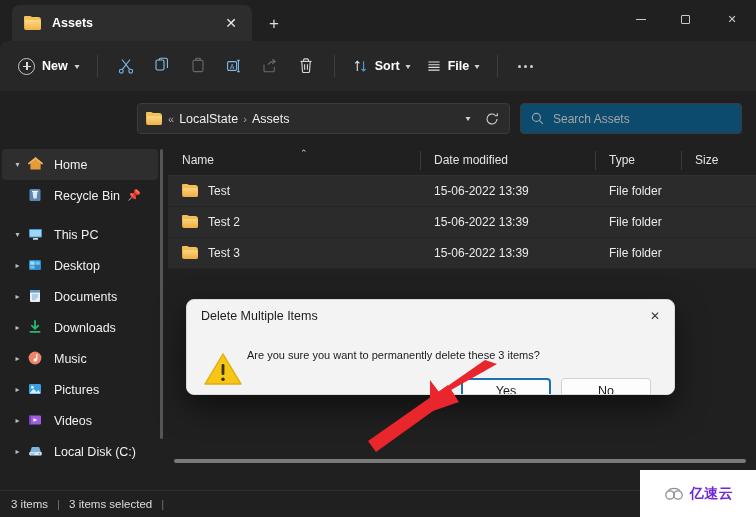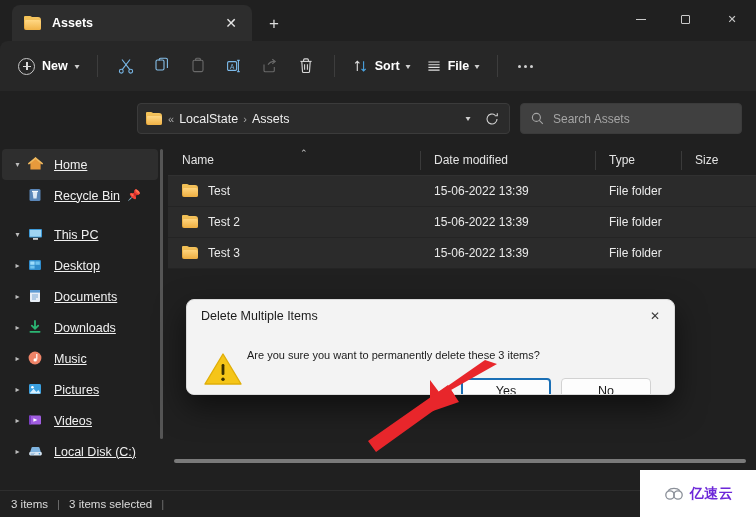--- a/index.html
+++ b/index.html
@@ -163,21 +163,21 @@
   }
   .crumbsep { color: #a8a8a8; font-size: 11px; margin: 0 5px; }
   .crumb { font-size: 12.5px; color: #eeeeee; }
   .addr-spacer { flex: 1 1 auto; }
   .addr-chev { width: 22px; height: 24px; display:flex; align-items:center; justify-content:center; color:#cdcdcd; font-size:8px; transform:scaleX(1.25); }
   .addr-refresh { width: 26px; height: 24px; display:flex; align-items:center; justify-content:center; color:#d2d2d2; }
 
   .searchbox {
     position: absolute; left: 520px; top: 103px;
     width: 222px; height: 31px;
-    background: #404040; border: 1px solid #3b3b3b;
+    background: #0c4a6e; border: 1px solid #3b3b3b;
     border-radius: 4px;
     display: flex; align-items: center; gap: 9px;
     padding: 0 10px;
   }
   .searchbox .ph { font-size: 12px; color: #a5a5a5; }
 
   
   .sidebar {
     position: absolute; left: 0; top: 145px;
     width: 166px; height: 345px;
@@ -194,21 +194,21 @@
   .nav-item.sel::before {
     content:""; position:absolute; left:-1px; top:8px;
     width: 0; height: 15px;
   }
   .nav-exp {
     width: 19px; height: 19px; flex: 0 0 auto;
     display: flex; align-items: center; justify-content: center;
     color: #bdbdbd; font-size: 8px;
   }
   .nav-ico { width: 19px; height: 17px; flex: 0 0 auto; margin-right: 8px; position: relative; }
-  .nav-lbl { font-size: 12.5px; color: #f0f0f0; white-space: nowrap; text-decoration: underline; }
+  .nav-lbl { font-size: 12.5px; color: #f0f0f0; white-space: nowrap; }
   .nav-pin { margin-left: 7px; color: #b9b9b9; font-size: 11px; }
   .indent { padding-left: 25px; }
 
   .sb-track {
     position: absolute; right: 3px; top: 4px;
     width: 3px; height: 290px;
     background: #555; border-radius: 2px;
   }
 
   

